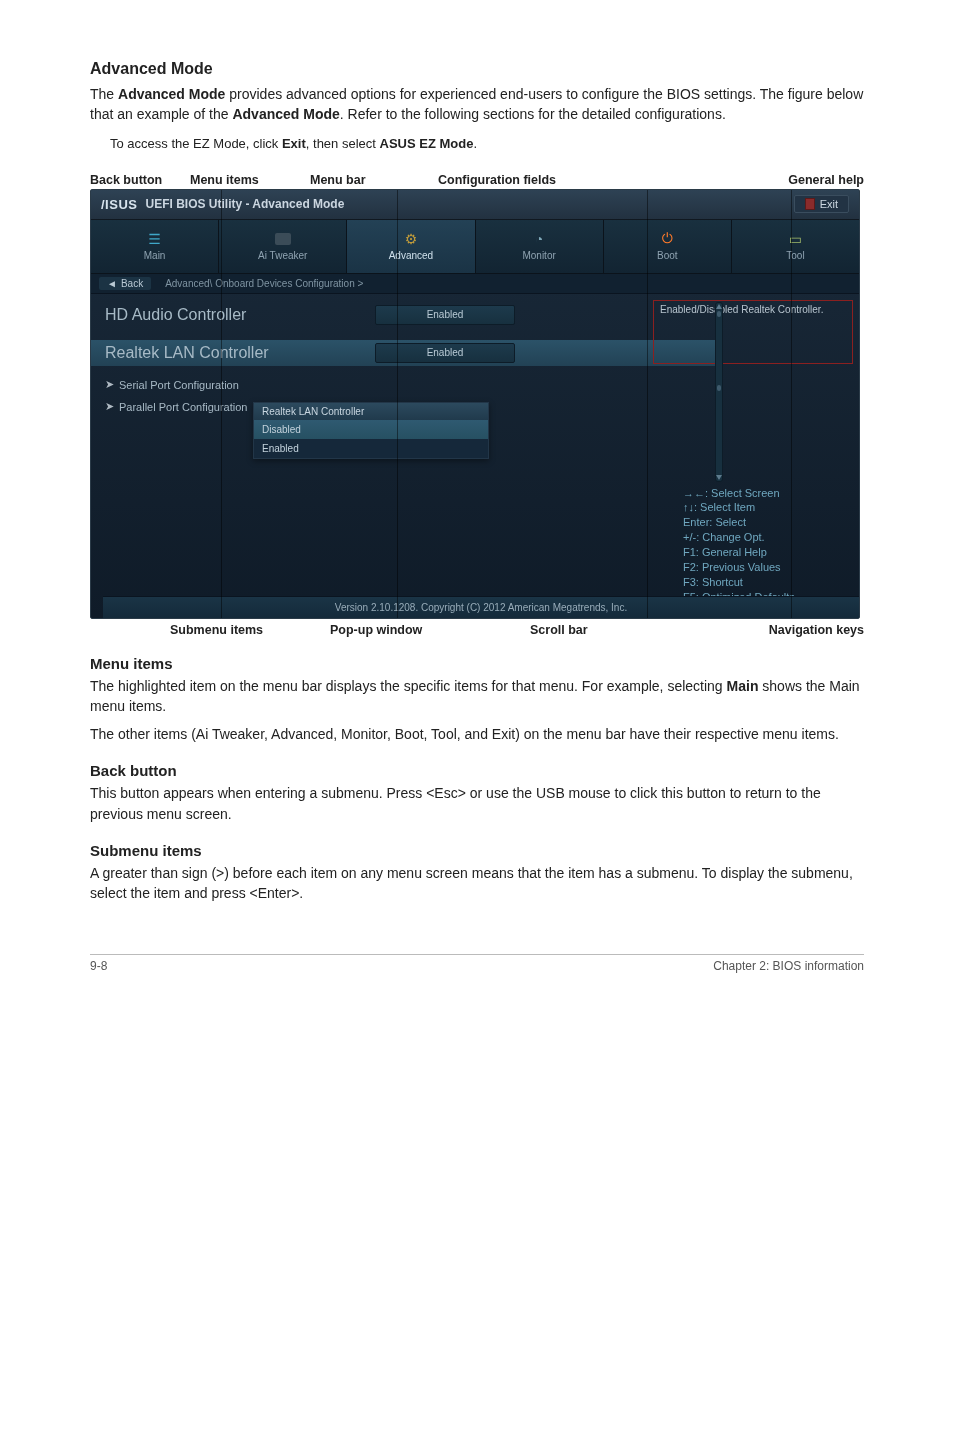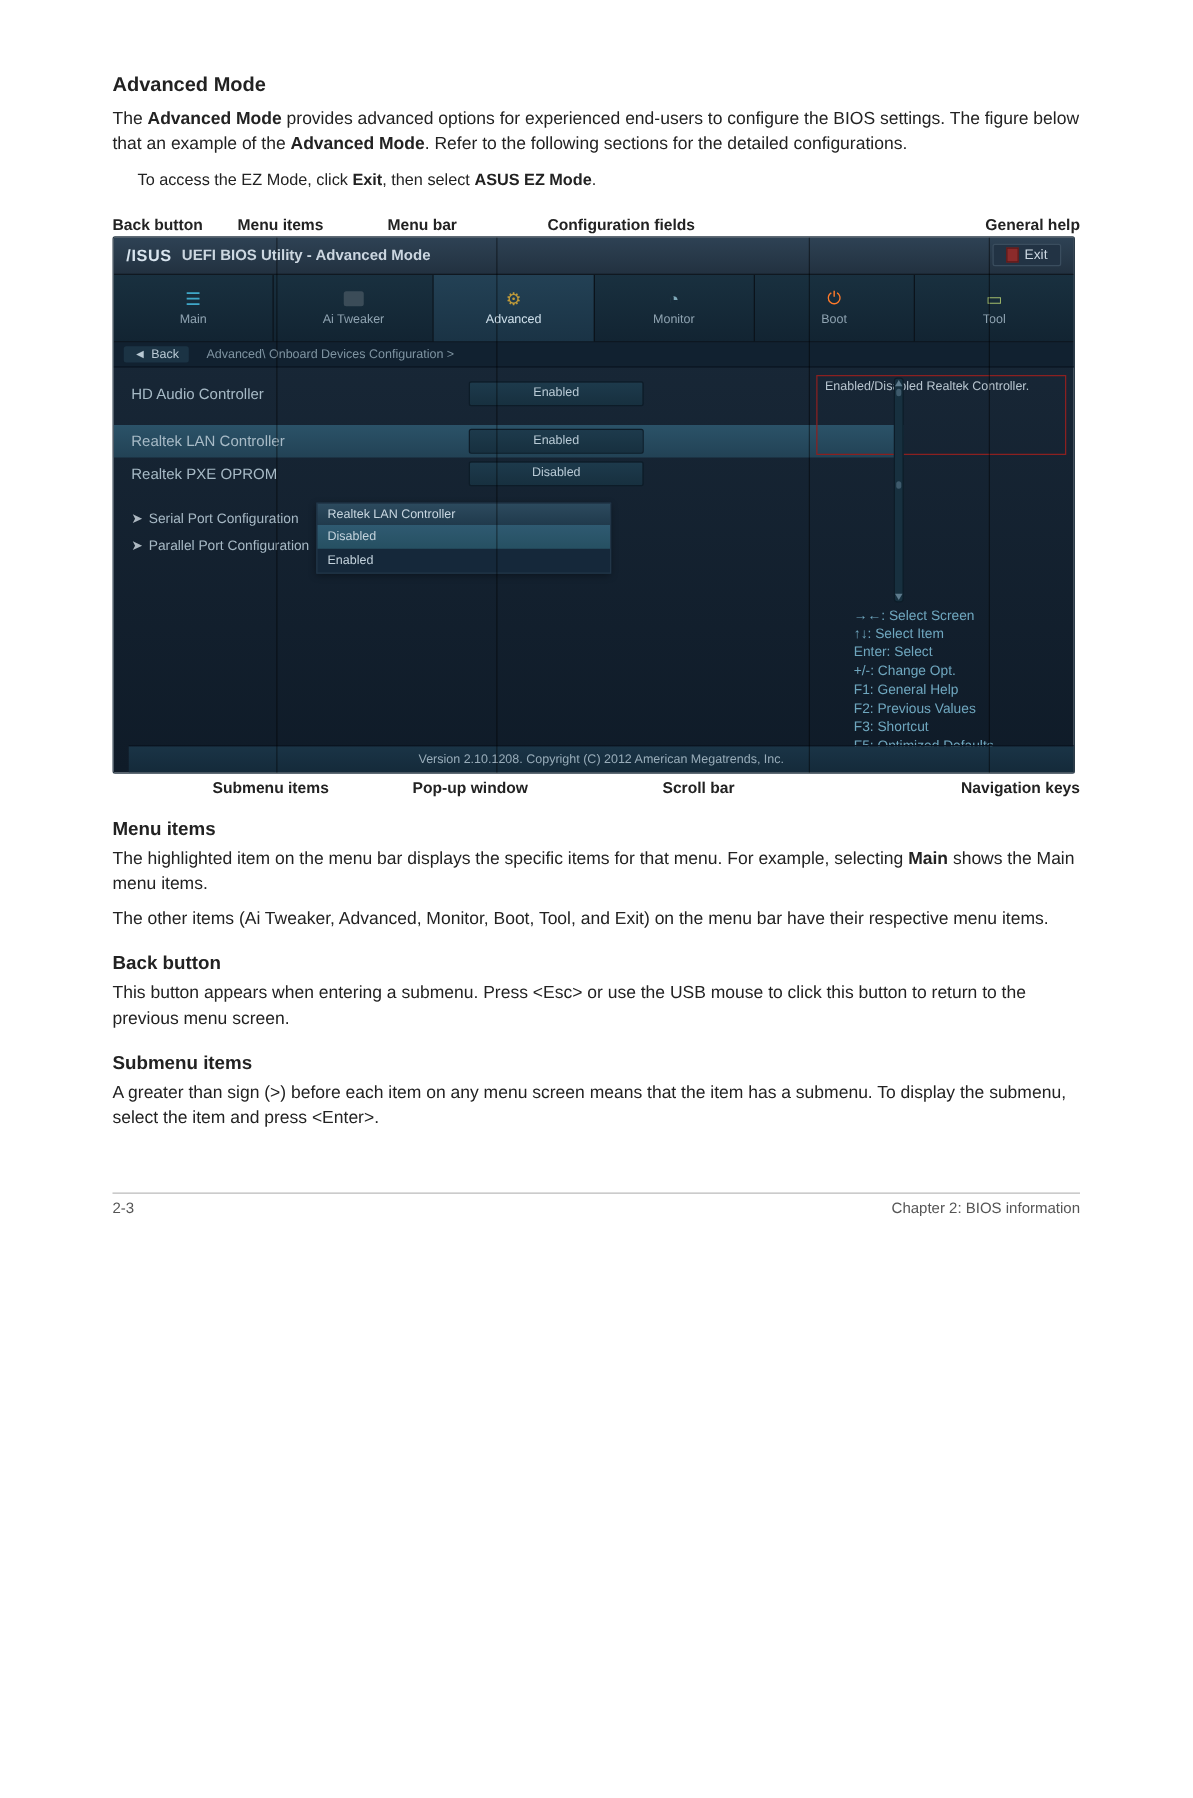--- a/index.html
+++ b/index.html
@@ -53,21 +53,21 @@
     .icon-power { color:#ff7a2a; font-size: 14px; }
     .icon-tool { color:#9fb86a; font-size: 14px; }
     .breadcrumb {
       display: flex; align-items: center; height: 20px;
       background: #112130; padding: 0 8px; font-size: 10px; color: #7f94a2;
       border-bottom: 1px solid #0a1420;
     }
     .back-chip { display:flex; align-items:center; gap:4px; padding:1px 8px; background:#1b3344; border-radius:2px; color:#b9c9d4; margin-right: 14px; }
     .content-area { position: relative; height: 300px; padding: 8px 150px 8px 14px; }
     .cfg-row { display: flex; align-items: center; height: 26px; margin-bottom: 4px; }
-    .cfg-label { width: 270px; color:#a7bac6; font-size: 12px; }
+    .cfg-label { width: 270px; color:#a7bac6; font-size: 16px; }
     .cfg-val {
       width: 140px; height: 20px; display:flex; align-items:center; justify-content:center;
       background: linear-gradient(#1d3a4c,#17303f); border:1px solid #0d1c28; border-radius:2px;
       color:#b9cad5; font-size:10px;
     }
     .sel-row { background: linear-gradient(#2b5268,#224255); margin: 0 -14px; padding: 0 14px; }
     .submenu-row { display:flex; align-items:center; height: 22px; color:#a7b9c5; font-size: 11px; }
     .submenu-row .caret { color:#aeb9c2; margin-right: 4px; width: 10px; display:inline-block; }
     .popup {
       position: absolute; left: 162px; top: 108px; width: 236px;
@@ -187,24 +187,20 @@
 
     <div class="cfg-row">
       <span class="cfg-label">HD Audio Controller</span>
       <span class="cfg-val">Enabled</span>
     </div>
     <div style="height:8px"></div>
     <div class="cfg-row sel-row">
       <span class="cfg-label">Realtek LAN Controller</span>
       <span class="cfg-val">Enabled</span>
     </div>
-    <div class="cfg-row">
-      <span class="cfg-label">Realtek PXE OPROM</span>
-      <span class="cfg-val">Disabled</span>
-    </div>
     <div style="height:8px"></div>
     <div class="submenu-row">
       <span class="caret">➤</span>
       <span>Serial Port Configuration</span>
     </div>
     <div class="submenu-row">
       <span class="caret">➤</span>
       <span>Parallel Port Configuration</span>
     </div>
 
@@ -259,15 +255,15 @@
 </p>
 <p class="body-text">The other items (Ai Tweaker, Advanced, Monitor, Boot, Tool, and Exit) on the menu bar have their respective menu items.</p>
 
 <h3 class="sub">Back button</h3>
 <p class="body-text">This button appears when entering a submenu. Press &lt;Esc&gt; or use the USB mouse to click this button to return to the previous menu screen.</p>
 
 <h3 class="sub">Submenu items</h3>
 <p class="body-text">A greater than sign (&gt;) before each item on any menu screen means that the item has a submenu. To display the submenu, select the item and press &lt;Enter&gt;.</p>
 
 <div class="footer">
-  <span>2-3</span>
+  <span>9-8</span>
   <span>Chapter 2: BIOS information</span>
 </div>
 
 </body></html>

